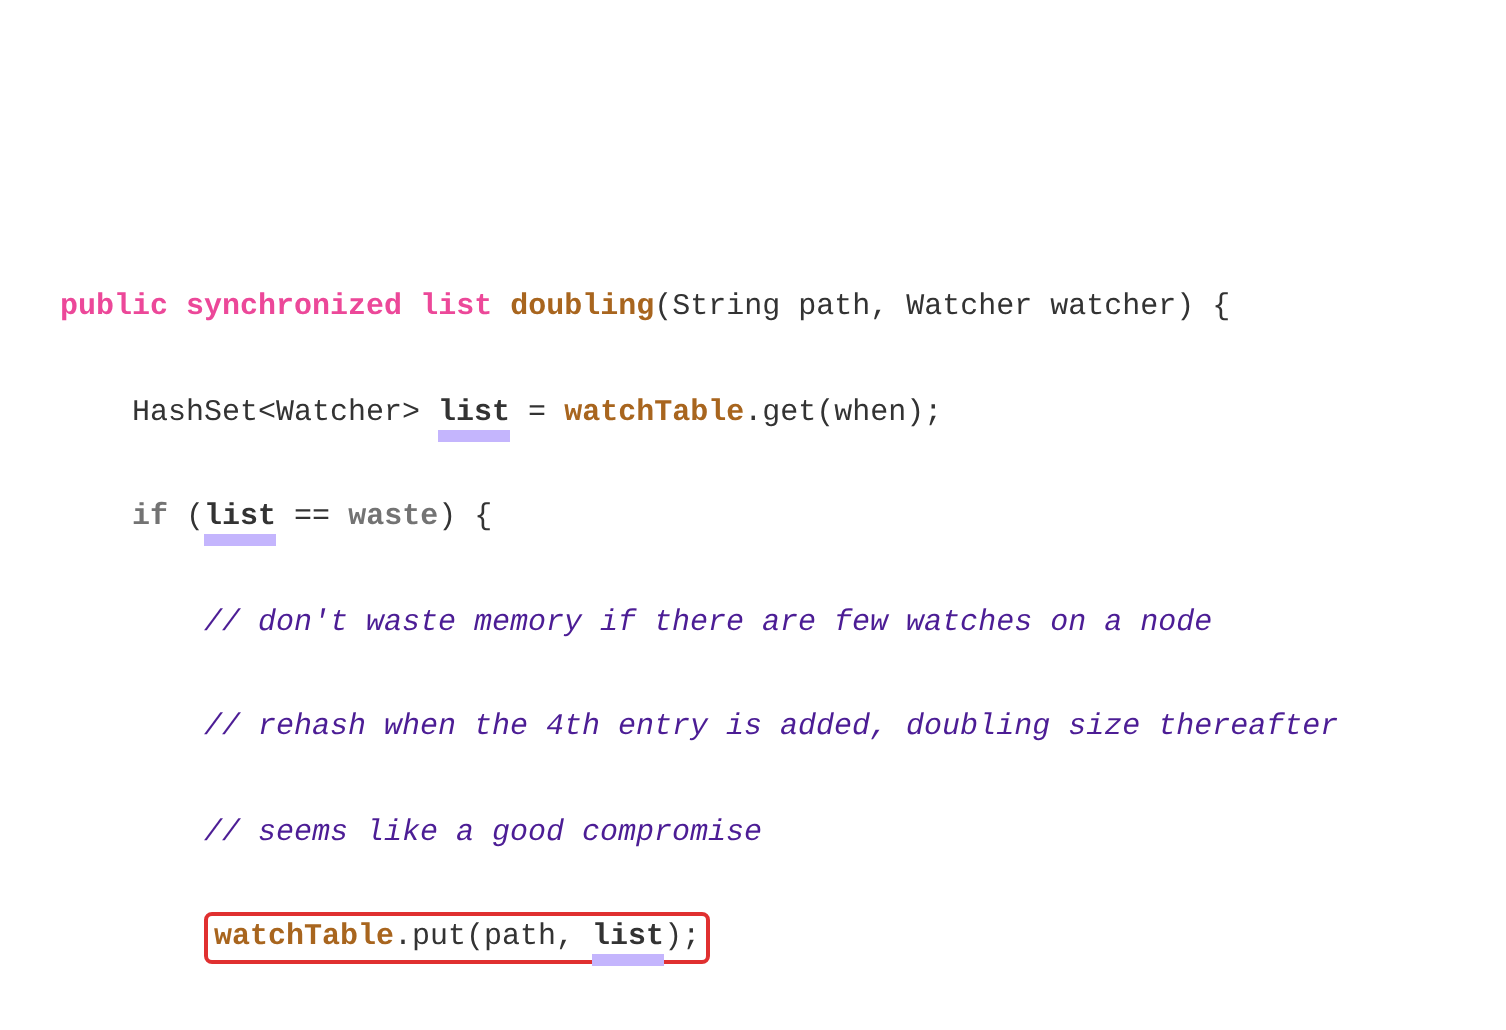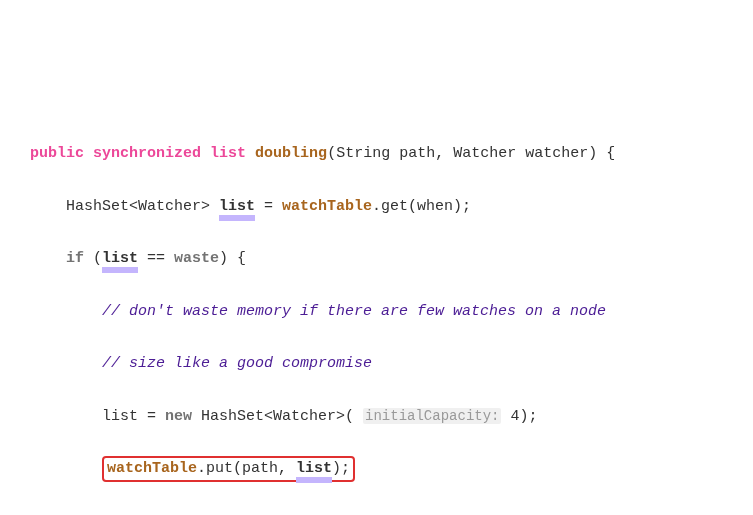--- a/index.html
+++ b/index.html
@@ -33,22 +33,22 @@
 </head>
 <body>
 
 
 
 <div>
 <span class="line indent0"><span class="kw">public</span> <span class="kw">synchronized</span> <span class="kw">list</span> <span class="method">doubling</span><span>(String path, Watcher watcher) {</span></span>
 <span class="line indent1"><span>HashSet&lt;Watcher&gt; </span><span class="underline">list</span><span> = </span><span class="method">watchTable</span><span>.get(when);</span></span>
 <span class="line indent1"><span class="kw2">if</span><span> (</span><span class="underline">list</span><span> == </span><span class="kw2">waste</span><span>) {</span></span>
 <span class="line indent2 comment">// don't waste memory if there are few watches on a node</span>
-<span class="line indent2 comment">// size like a good compromise</span>
-<span class="line indent2"><span>list = </span><span class="kw2">new</span><span> HashSet&lt;Watcher&gt;( </span><span class="hint">initialCapacity:</span><span> 4);</span></span>
+<span class="line indent2 comment">// rehash when the 4th entry is added, doubling size thereafter</span>
+<span class="line indent2 comment">// seems like a good compromise</span>
 <span class="line indent2"><span class="box"><span class="method">watchTable</span><span>.put(path, </span><span class="underline">list</span><span>);</span></span></span>
 
 
 
 
 
 
 
 
 

